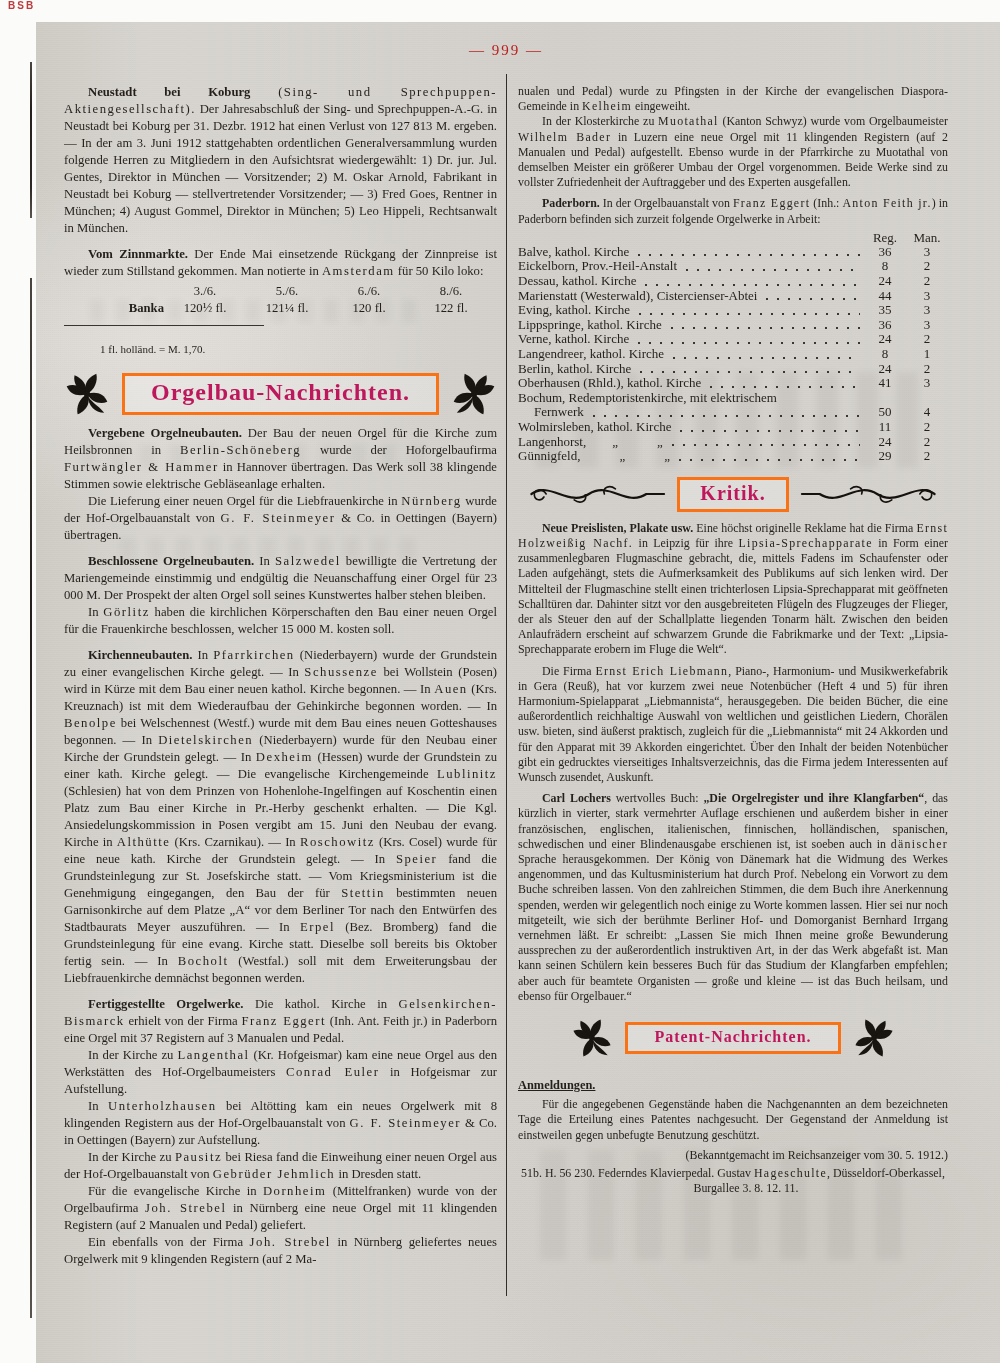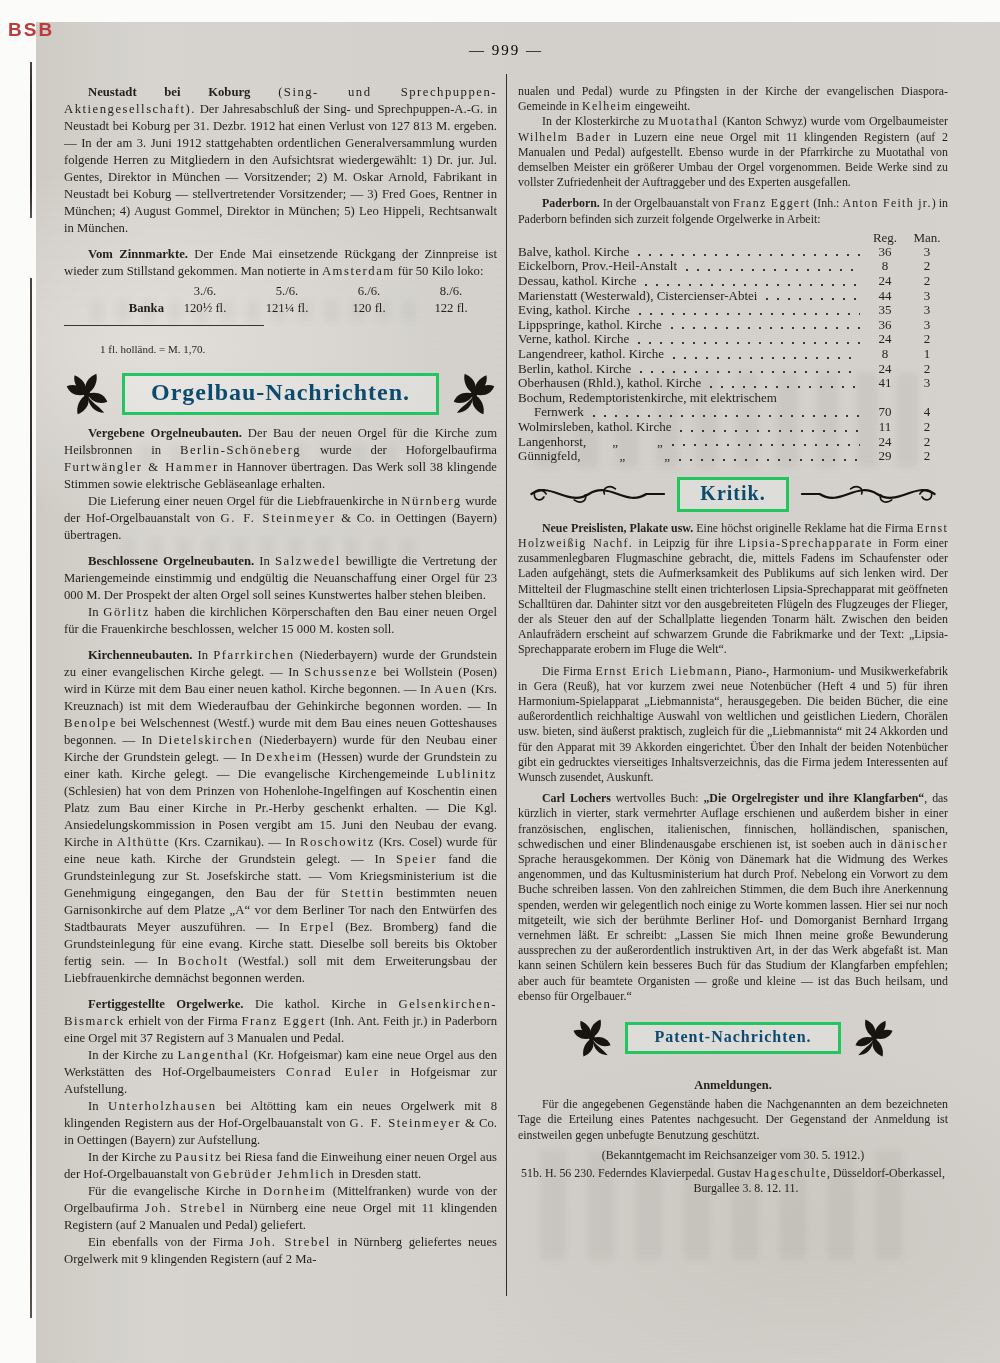--- a/index.html
+++ b/index.html
@@ -15,22 +15,22 @@
   .edge-line{position:absolute;width:2px;background:linear-gradient(180deg,#4a443e,#23201d 30%,#2b2724 80%,#5a544e);}
   .edge1{left:30px;top:62px;height:156px;}
   .edge2{left:30px;top:278px;height:1040px;}
   .ghost{position:absolute;filter:blur(3px);opacity:.5;pointer-events:none;}
   .g1{left:536px;top:372px;width:390px;height:96px;background:repeating-linear-gradient(90deg,rgba(40,36,30,.10) 0 22px,rgba(0,0,0,0) 22px 40px);}
   .g2{left:540px;top:1150px;width:380px;height:110px;background:repeating-linear-gradient(90deg,rgba(40,36,30,.09) 0 26px,rgba(0,0,0,0) 26px 48px);}
   .g3{left:90px;top:300px;width:330px;height:22px;background:repeating-linear-gradient(90deg,rgba(40,36,30,.08) 0 14px,rgba(0,0,0,0) 14px 26px);}
   .g4{left:80px;top:444px;width:350px;height:24px;background:repeating-linear-gradient(90deg,rgba(40,36,30,.08) 0 16px,rgba(0,0,0,0) 16px 30px);}
   .g5{left:120px;top:538px;width:300px;height:22px;background:repeating-linear-gradient(90deg,rgba(40,36,30,.07) 0 15px,rgba(0,0,0,0) 15px 28px);}
 
-  .stamp{position:absolute;left:8px;top:19px;font-family:"Liberation Sans","DejaVu Sans",sans-serif;font-weight:bold;font-size:19px;letter-spacing:2px;color:#bc3b3c;}
-  .pagenum{position:absolute;left:64px;top:42px;width:884px;text-align:center;font-size:15px;letter-spacing:2px;color:#000000;}
+  .stamp{position:absolute;left:8px;top:0;font-family:"Liberation Sans","DejaVu Sans",sans-serif;font-weight:bold;font-size:10px;letter-spacing:2px;color:#bc3b3c;}
+  .pagenum{position:absolute;left:64px;top:42px;width:884px;text-align:center;font-size:15px;letter-spacing:2px;color:#b91c1c;}
 
   .col{position:absolute;top:84px;overflow:hidden;}
   .col-left{left:64px;width:433px;height:1280px;font-size:12.7px;line-height:17px;}
   .col-right{left:518px;width:430px;height:1282px;font-size:11.9px;line-height:15.2px;}
   .divider{position:absolute;left:506px;top:74px;height:1222px;width:1px;background:#322d28;}
 
   .par{margin:0;text-align:justify;text-indent:24px;hyphens:auto;}
   .par.noindent{text-indent:0;}
   .mt{margin-top:9px;}
   .mt-s{margin-top:6px;}
@@ -45,39 +45,39 @@
   .tin-cell{width:82px;text-align:center;}
   .tin-label{width:100px;text-align:right;font-weight:bold;}
   .tin-spacer{width:100px;}
   .foot-rule{width:200px;height:1px;background:#3a352f;margin:8px 0 4px 0;}
   .footnote{font-size:11px;line-height:14px;text-indent:20px;margin:16px;}
 
   
   .sec-head{display:flex;align-items:center;justify-content:center;gap:10px;margin:14px 0 9px 0;}
   .orn-svg{display:block;}
   .flip{transform:scaleX(-1);}
-  .head-box{border:3px solid #22c55e;padding:3px 26px 5px 26px;background:rgba(255,255,255,0.25);
-    font-weight:bold;font-size:24px;line-height:1.15;letter-spacing:1px;color:#0c4a6e;white-space:nowrap;}
+  .head-box{border:3px solid #f97316;padding:3px 26px 5px 26px;background:rgba(255,255,255,0.25);
+    font-weight:bold;font-size:24px;line-height:1.15;letter-spacing:1px;color:#be185d;white-space:nowrap;}
   .head-box.small{font-size:20px;padding:2px 20px 4px 20px;}
   .kritik-head{margin:13px 0 9px 0;}
 
   
   .organ-table{margin:3px 0 4px 0;font-size:13px;}
   .organ-head{display:flex;justify-content:flex-end;font-weight:normal;line-height:15px;}
   .organ-head span{width:42px;text-align:center;}
   .orow{display:flex;align-items:baseline;line-height:14.6px;}
   .oname{white-space:pre;}
   .olead{flex:1;height:10px;align-self:flex-end;margin:0 4px 2px 8px;
     background-image:radial-gradient(circle at 2px 8px, #3b352e 1.1px, rgba(0,0,0,0) 1.5px);
     background-size:11px 10px;background-repeat:repeat-x;}
   .onum{width:42px;text-align:center;}
   .orow.cont .oname{padding-left:16px;}
 
-  .center-line{text-align:center;text-indent:0;margin:5px 0 3px 0;}
-  .bold-center{font-weight:bold;text-align:center;text-indent:0;margin:20px 0 4px 0;font-size:12.4px;}
+  .center-line{text-align:right;text-indent:0;margin:5px 0 3px 0;}
+  .bold-center{font-weight:bold;text-indent:0;margin:20px 0 4px 0;font-size:12.4px;text-decoration:underline;}
   .hang{padding-left:26px;text-indent:-26px;text-align:center;}
 </style>
 </head>
 <body>
 
 <div class="page">
   <div class="scanbg"></div>
   <div class="ghost g1"></div>
   <div class="ghost g2"></div>
   <div class="ghost g3"></div>
@@ -226,21 +226,21 @@
             <span class="olead"></span>
             <span class="onum">41</span>
             <span class="onum">3</span>
           </div>
           <div class="orow">
             <span class="oname">Bochum, Redemptoristenkirche, mit elektrischem</span>
           </div>
           <div class="orow cont">
             <span class="oname">Fernwerk</span>
             <span class="olead"></span>
-            <span class="onum">70</span>
+            <span class="onum">50</span>
             <span class="onum">4</span>
           </div>
           <div class="orow">
             <span class="oname">Wolmirsleben, kathol. Kirche</span>
             <span class="olead"></span>
             <span class="onum">11</span>
             <span class="onum">2</span>
           </div>
           <div class="orow">
             <span class="oname">Langenhorst,  „   „</span>

